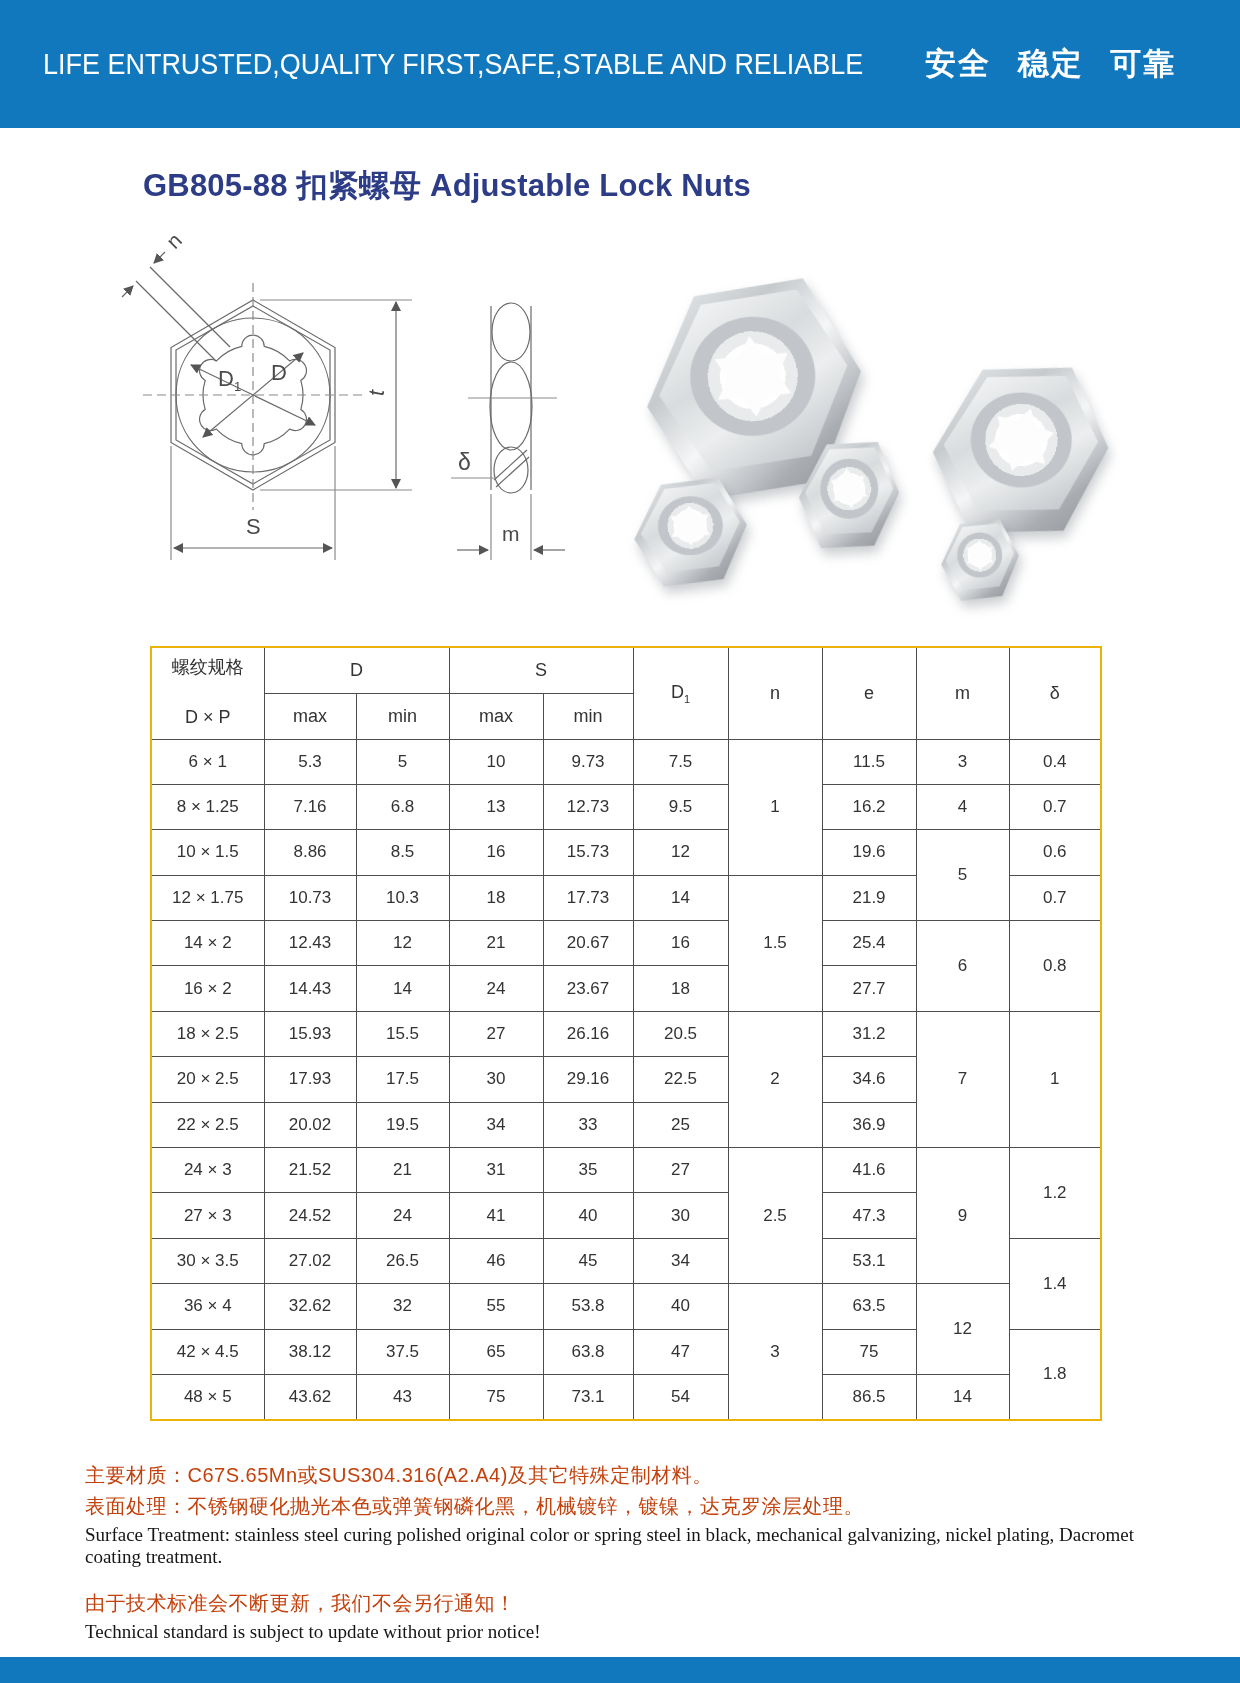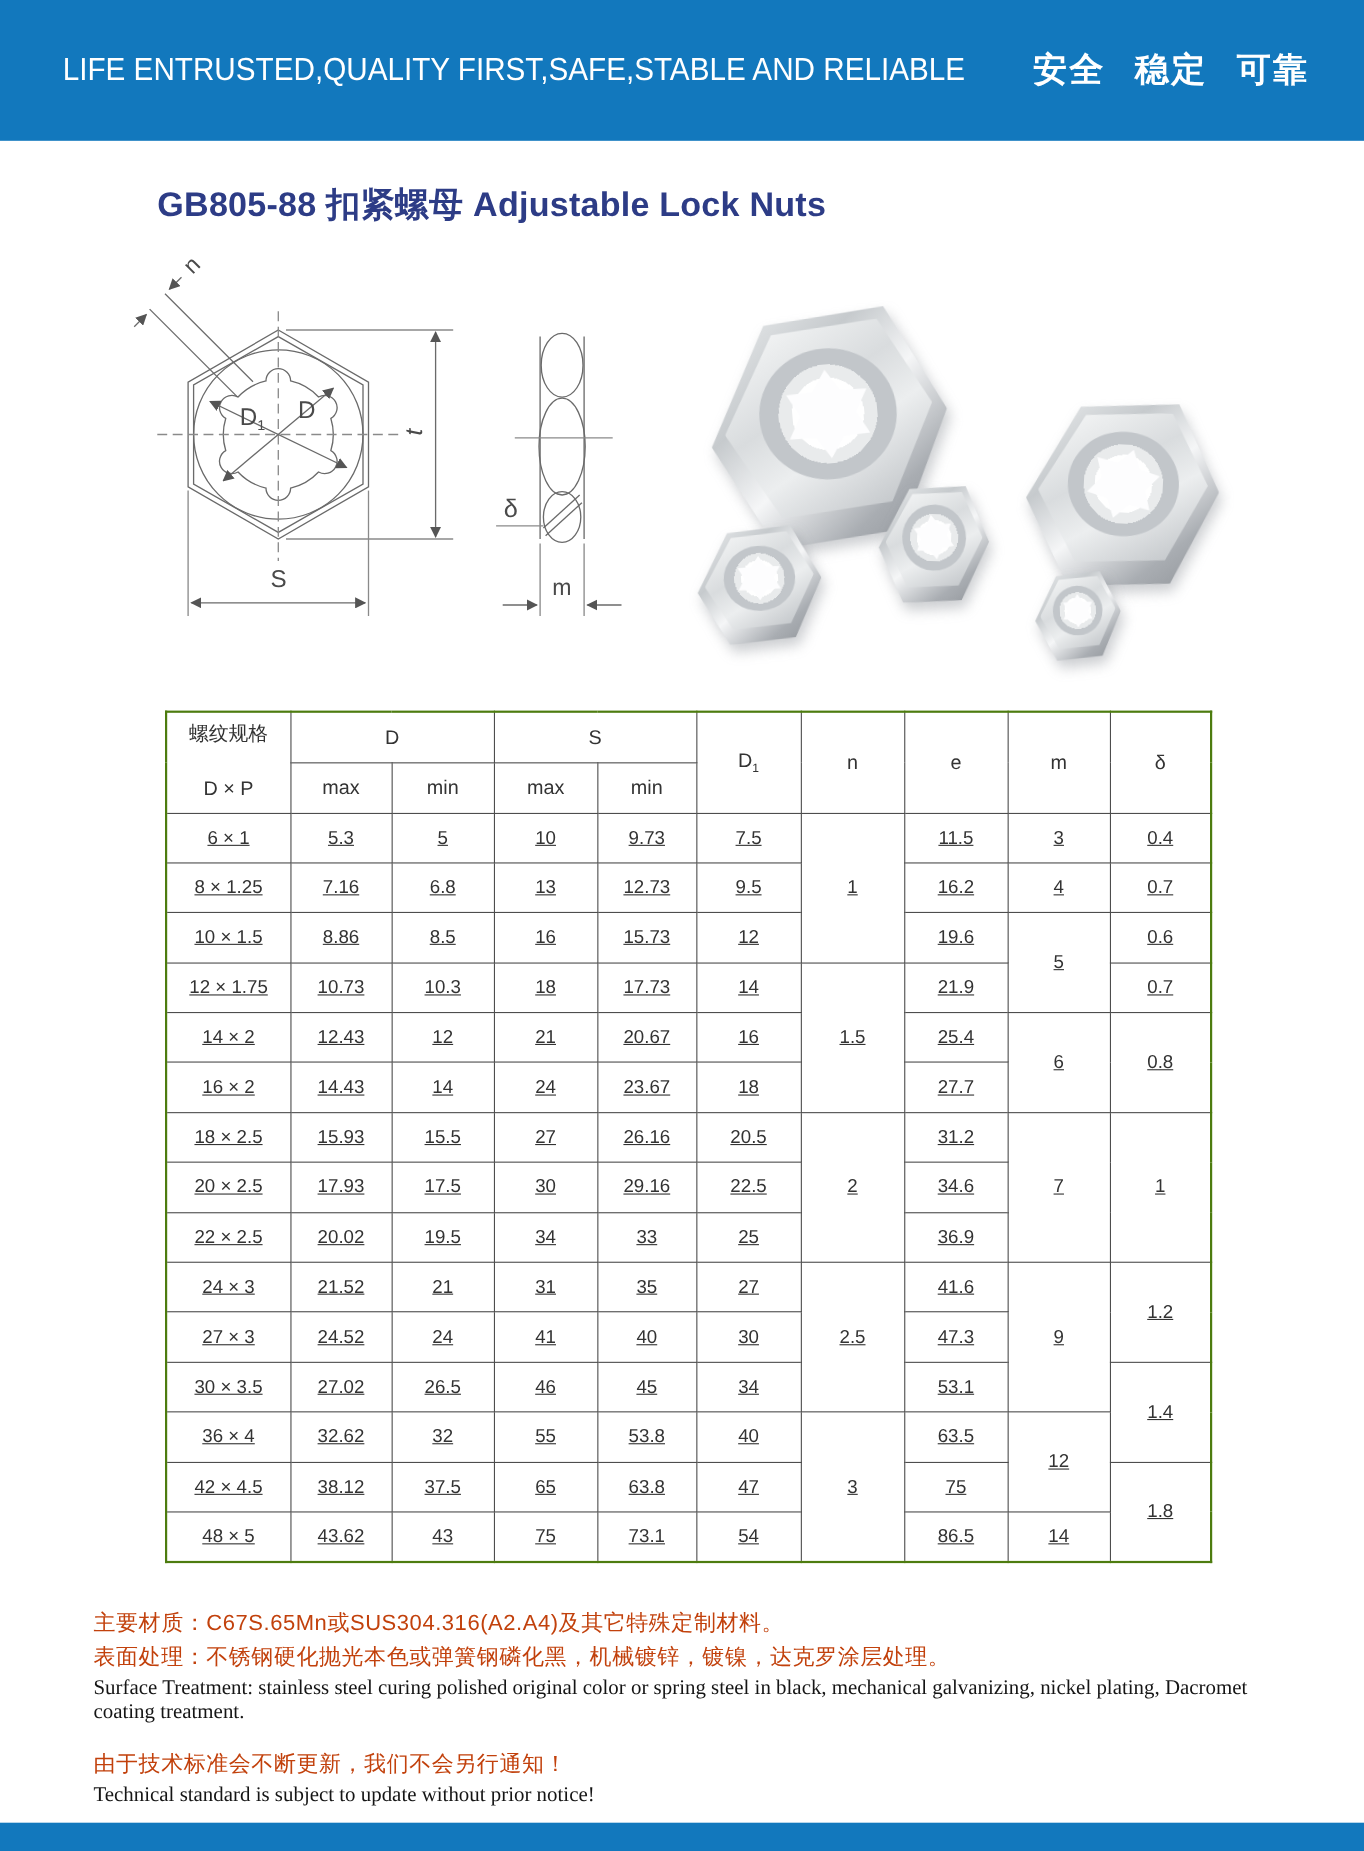--- a/index.html
+++ b/index.html
@@ -2,21 +2,21 @@
 <html><head>
 <meta charset="utf-8">
 <style>
   html,body{margin:0;padding:0;background:#e8e8e8;}
   .page{position:relative;width:1240px;height:1683px;background:#ffffff;overflow:hidden;
         font-family:"Liberation Sans", sans-serif;margin:0 auto;}
 
   
   .banner{position:absolute;left:0;top:0;width:1240px;height:128px;background:#1278bd;
           display:flex;align-items:center;justify-content:space-between;}
-  .slogan-en{margin-left:57px;color:#ffffff;font-size:29px;letter-spacing:0px;white-space:nowrap;}
+  .slogan-en{margin-left:43px;color:#ffffff;font-size:29px;letter-spacing:0px;white-space:nowrap;}
   .slogan-en .squeeze{display:inline-block;transform:scaleX(.93);transform-origin:left center;}
   .slogan-zh{margin-right:66px;color:#ffffff;font-size:31px;font-weight:700;word-spacing:16px;
              letter-spacing:2px;white-space:nowrap;}
 
   
   .title{position:absolute;left:143px;top:165px;margin:0;font-size:31px;font-weight:600;
          color:#2d3c86;letter-spacing:.2px;white-space:nowrap;}
 
   
   .diagram{position:absolute;left:118px;top:228px;width:462px;height:352px;}
@@ -42,23 +42,23 @@
   .nut4{left:209px;top:211px;width:100px;height:108px;transform:rotate(2deg);}
   .nut5{left:351px;top:290px;width:78px;height:80px;transform:rotate(-2deg);}
   .nut2 .bore-star{transform:rotate(14deg);}
   .nut4 .bore-star{transform:rotate(-10deg);}
 
   
   .spec{position:absolute;left:150px;top:646px;width:950px;border-collapse:collapse;
         table-layout:fixed;font-size:17px;color:#333333;}
   .spec th,.spec td{border:1.5px solid #4d4d4d;text-align:center;vertical-align:middle;
         font-weight:400;padding:0;background:#ffffff;}
-  .spec{border:2px solid #4d7c0f;}
+  .spec{border:2px solid #eab308;}
   .spec thead tr{height:46px;}
-  .spec tbody tr{height:45.4px;text-decoration:underline;}
+  .spec tbody tr{height:45.4px;}
   .spec th{font-size:18px;}
   .spec .spec-col-head div{line-height:1.1;}
   .spec .spec-col-head .top{margin-bottom:30px;}
   .spec sub{font-size:11px;}
 
   
   .notes{position:absolute;left:85px;top:1462px;width:1100px;color:#222;}
   .note-zh{margin:0 0 4px;font-size:20px;letter-spacing:.5px;color:#c2410c;}
   .note-en{margin:0 0 15px;font-family:"Liberation Serif",serif;font-size:19px;color:#151515;}
   .note-gap{margin-top:22px;}

